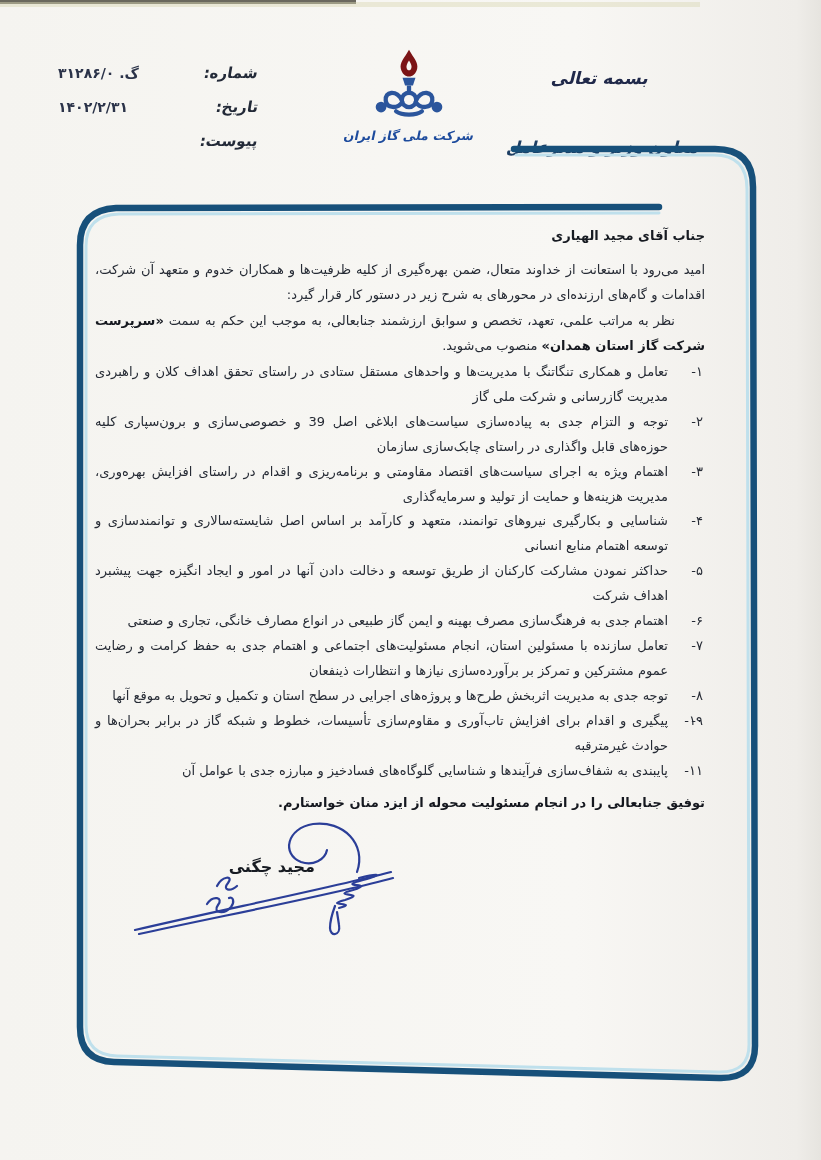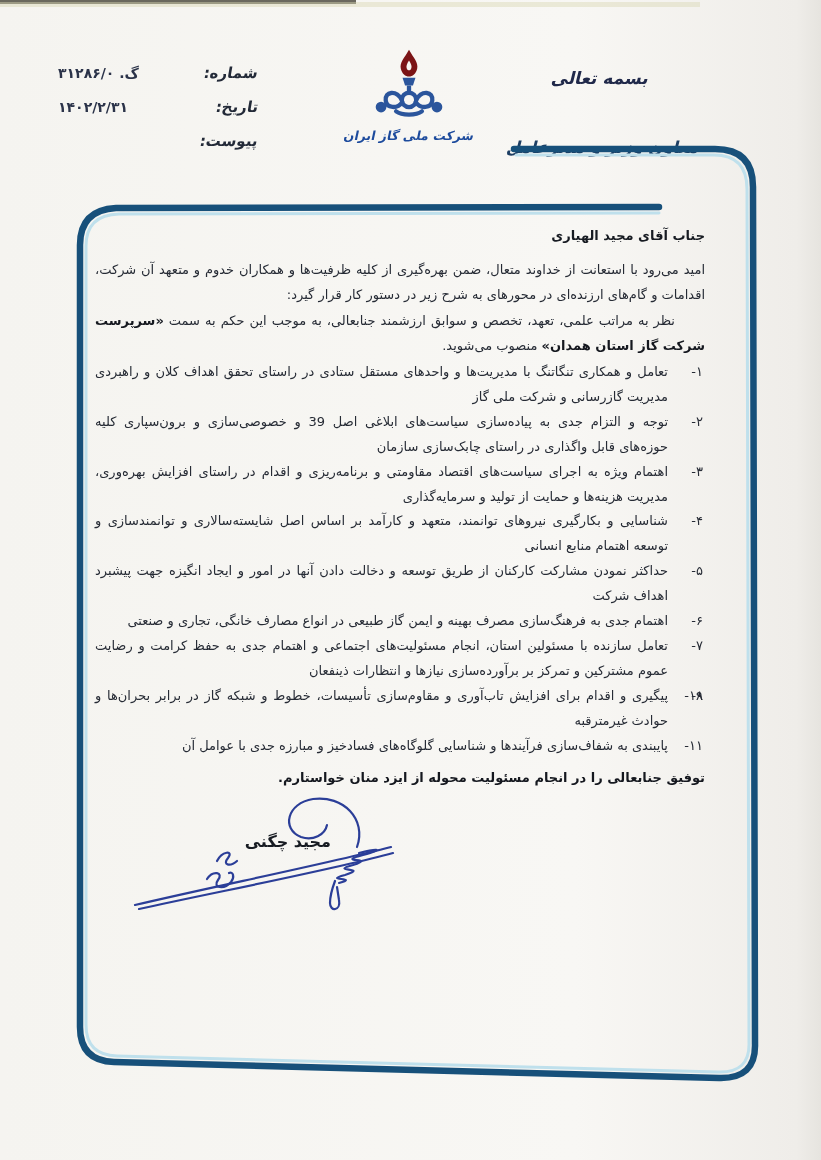--- a/index.html
+++ b/index.html
@@ -42,21 +42,21 @@
     text-align:justify;
   }
   .addressee { font-size:13px; font-weight:bold; color:#171b22; margin-bottom:9px; }
   .para { margin-bottom:1px; }
   .para.indent { text-indent:30px; }
   .para b { color:#15181f; }
   .item { position:relative; padding-right:37px; }
   .item .num { position:absolute; right:2px; top:0; }
   .closing { font-weight:bold; color:#15181f; margin-top:7px; }
   .signature { position:relative; width:320px; height:122px; margin-right:auto; margin-top:0; }
-  .signer { position:absolute; right:84px; top:36px; font-size:16px; font-weight:bold; color:#171b22; }
+  .signer { position:absolute; right:100px; top:36px; font-size:16px; font-weight:bold; color:#171b22; }
   .sig-svg { position:absolute; left:26px; top:-6px; }
 </style>
 </head>
 <body>
 
 <div class="page">
 
   <div class="scan-line-dark"></div>
   <div class="scan-line-tint"></div>
 
@@ -116,21 +116,21 @@
     </p>
 
     <div class="list">
       <div class="item"><span class="num">۱-</span><span>تعامل و همکاری تنگاتنگ با مدیریت‌ها و واحدهای مستقل ستادی در راستای تحقق اهداف کلان و راهبردی مدیریت گازرسانی و شرکت ملی گاز</span></div>
       <div class="item"><span class="num">۲-</span><span>توجه و التزام جدی به پیاده‌سازی سیاست‌های ابلاغی اصل 39 و خصوصی‌سازی و برون‌سپاری کلیه حوزه‌های قابل واگذاری در راستای چابک‌سازی سازمان</span></div>
       <div class="item"><span class="num">۳-</span><span>اهتمام ویژه به اجرای سیاست‌های اقتصاد مقاومتی و برنامه‌ریزی و اقدام در راستای افزایش بهره‌وری، مدیریت هزینه‌ها و حمایت از تولید و سرمایه‌گذاری</span></div>
       <div class="item"><span class="num">۴-</span><span>شناسایی و بکارگیری نیروهای توانمند، متعهد و کارآمد بر اساس اصل شایسته‌سالاری و توانمندسازی و توسعه اهتمام منابع انسانی</span></div>
       <div class="item"><span class="num">۵-</span><span>حداکثر نمودن مشارکت کارکنان از طریق توسعه و دخالت دادن آنها در امور و ایجاد انگیزه جهت پیشبرد اهداف شرکت</span></div>
       <div class="item"><span class="num">۶-</span><span>اهتمام جدی به فرهنگ‌سازی مصرف بهینه و ایمن گاز طبیعی در انواع مصارف خانگی، تجاری و صنعتی</span></div>
       <div class="item"><span class="num">۷-</span><span>تعامل سازنده با مسئولین استان، انجام مسئولیت‌های اجتماعی و اهتمام جدی به حفظ کرامت و رضایت عموم مشترکین و تمرکز بر برآورده‌سازی نیازها و انتظارات ذینفعان</span></div>
-      <div class="item"><span class="num">۸-</span></div>
+      <div class="item"><span class="num">۸-</span><span>توجه جدی به مدیریت اثربخش طرح‌ها و پروژه‌های اجرایی در سطح استان و تکمیل و تحویل به موقع آنها</span></div>
       <div class="item"><span class="num">۹-</span></div>
       <div class="item"><span class="num">۱۰-</span><span>پیگیری و اقدام برای افزایش تاب‌آوری و مقاوم‌سازی تأسیسات، خطوط و شبکه گاز در برابر بحران‌ها و حوادث غیرمترقبه</span></div>
       <div class="item"><span class="num">۱۱-</span><span>پایبندی به شفاف‌سازی فرآیندها و شناسایی گلوگاه‌های فسادخیز و مبارزه جدی با عوامل آن</span></div>
     </div>
 
     <p class="closing">توفیق جنابعالی را در انجام مسئولیت محوله از ایزد منان خواستارم.</p>
 
     <div class="signature">
       <span class="signer">مجید چگنی</span>
       <svg class="sig-svg" width="300" height="130" viewBox="0 0 300 130">

